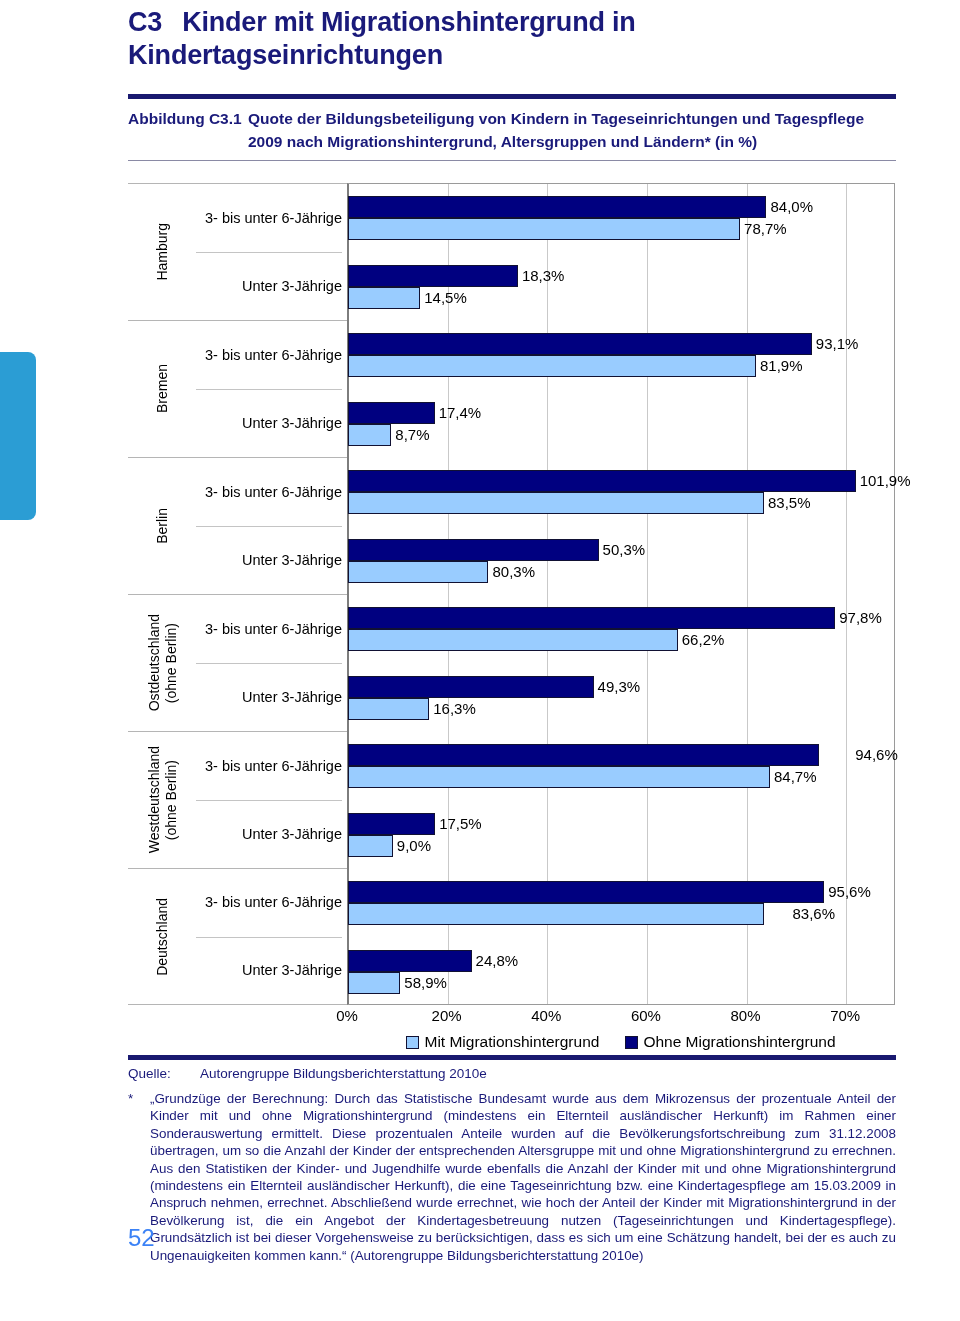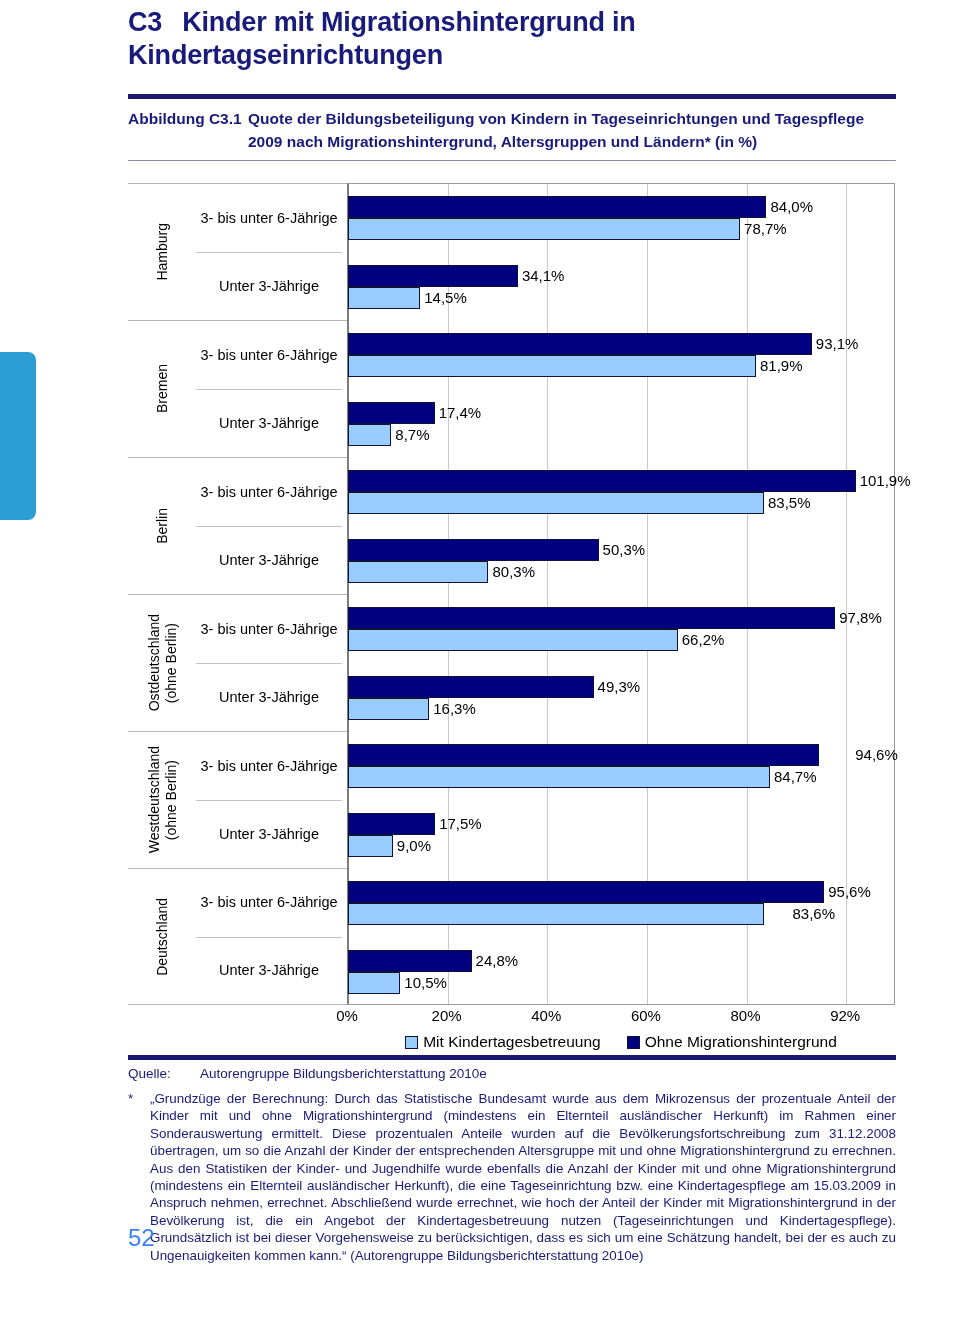--- a/index.html
+++ b/index.html
@@ -92,21 +92,21 @@
     transform:rotate(180deg);
     font-size:14px;
     white-space:nowrap;
     text-align:center;
   }
   .band .agegroups {
     position:absolute; left:68px; right:0; top:0; bottom:0;
   }
   .agecell {
     position:absolute; left:0; right:6px; height:50%;
-    display:flex; align-items:center; justify-content:center;
+    display:flex; align-items:center; justify-content:flex-end;
     text-align:right; line-height:19px;
     font-size:14.5px;
   }
   .agecell.second { top:50%; border-top:1px solid #c4c4c4; }
   .agecell span { display:block; }
 
   
   .barpair { position:absolute; left:0; }
   .bar {
     position:absolute; left:0;
@@ -284,21 +284,21 @@
         <div class="gridline" style="left: 398.545px;"></div>
         <div class="gridline" style="left: 498.182px;"></div>
         <div class="barpair" style="top: 12.25px; height: 44px; width: 548px;">
           <div class="bar dark" style="width: 418.473px; background: rgb(0, 0, 128);"></div>
           <div class="barval" style="left: 418.473px; top: 0px;">84,0%</div>
           <div class="bar light" style="width: 392.069px; background: rgb(153, 204, 255);"></div>
           <div class="barval" style="left: 392.069px; top: 22px;">78,7%</div>
         </div>
         <div class="barpair" style="top: 80.75px; height: 44px; width: 548px;">
           <div class="bar dark" style="width: 169.88px; background: rgb(0, 0, 128);"></div>
-          <div class="barval" style="left: 169.88px; top: 0px;">34,1%</div>
+          <div class="barval" style="left: 169.88px; top: 0px;">18,3%</div>
           <div class="bar light" style="width: 72.2364px; background: rgb(153, 204, 255);"></div>
           <div class="barval" style="left: 72.2364px; top: 22px; text-align: right;">14,5%</div>
         </div>
         <div class="barpair" style="top: 149.25px; height: 44px; width: 548px;">
           <div class="bar dark" style="width: 463.807px; background: rgb(0, 0, 128);"></div>
           <div class="barval" style="left: 463.807px; top: 0px;">93,1%</div>
           <div class="bar light" style="width: 408.011px; background: rgb(153, 204, 255);"></div>
           <div class="barval" style="left: 408.011px; top: 22px;">81,9%</div>
         </div>
         <div class="barpair" style="top: 217.75px; height: 44px; width: 548px;">
@@ -346,35 +346,35 @@
         <div class="barpair" style="top: 697.25px; height: 44px; width: 548px;">
           <div class="bar dark" style="width: 476.262px; background: rgb(0, 0, 128);"></div>
           <div class="barval" style="left: 476.262px; top: 0px;">95,6%</div>
           <div class="bar light" style="width: 416.48px; background: rgb(153, 204, 255);"></div>
           <div class="barval" style="left: 416.48px; top: 22px; margin-left: 24px;">83,6%</div>
         </div>
         <div class="barpair" style="top: 765.75px; height: 44px; width: 548px;">
           <div class="bar dark" style="width: 123.549px; background: rgb(0, 0, 128);"></div>
           <div class="barval" style="left: 123.549px; top: 0px;">24,8%</div>
           <div class="bar light" style="width: 52.3091px; background: rgb(153, 204, 255);"></div>
-          <div class="barval" style="left: 52.3091px; top: 22px;">10,5%</div>
+          <div class="barval" style="left: 52.3091px; top: 22px;">58,9%</div>
         </div>
       </div>
     <div id="xaxis">
         <div class="tick" style="left: 0px;">0%</div>
         <div class="tick" style="left: 99.6364px;">20%</div>
         <div class="tick" style="left: 199.273px;">40%</div>
         <div class="tick" style="left: 298.909px;">60%</div>
         <div class="tick" style="left: 398.545px;">80%</div>
-        <div class="tick" style="left: 498.182px;">92%</div>
+        <div class="tick" style="left: 498.182px;">70%</div>
       </div>
     <div id="legend">
         <div class="item">
           <span class="swatch" style="background: rgb(153, 204, 255);"></span>
-          <span>Mit Kindertagesbetreuung</span>
+          <span>Mit Migrationshintergrund</span>
         </div>
         <div class="item">
           <span class="swatch" style="background: rgb(0, 0, 128);"></span>
           <span>Ohne Migrationshintergrund</span>
         </div>
       </div>
   </div>
 
   <div id="srcblock">
     <div class="rule-thick" style="margin-top:0"></div>

